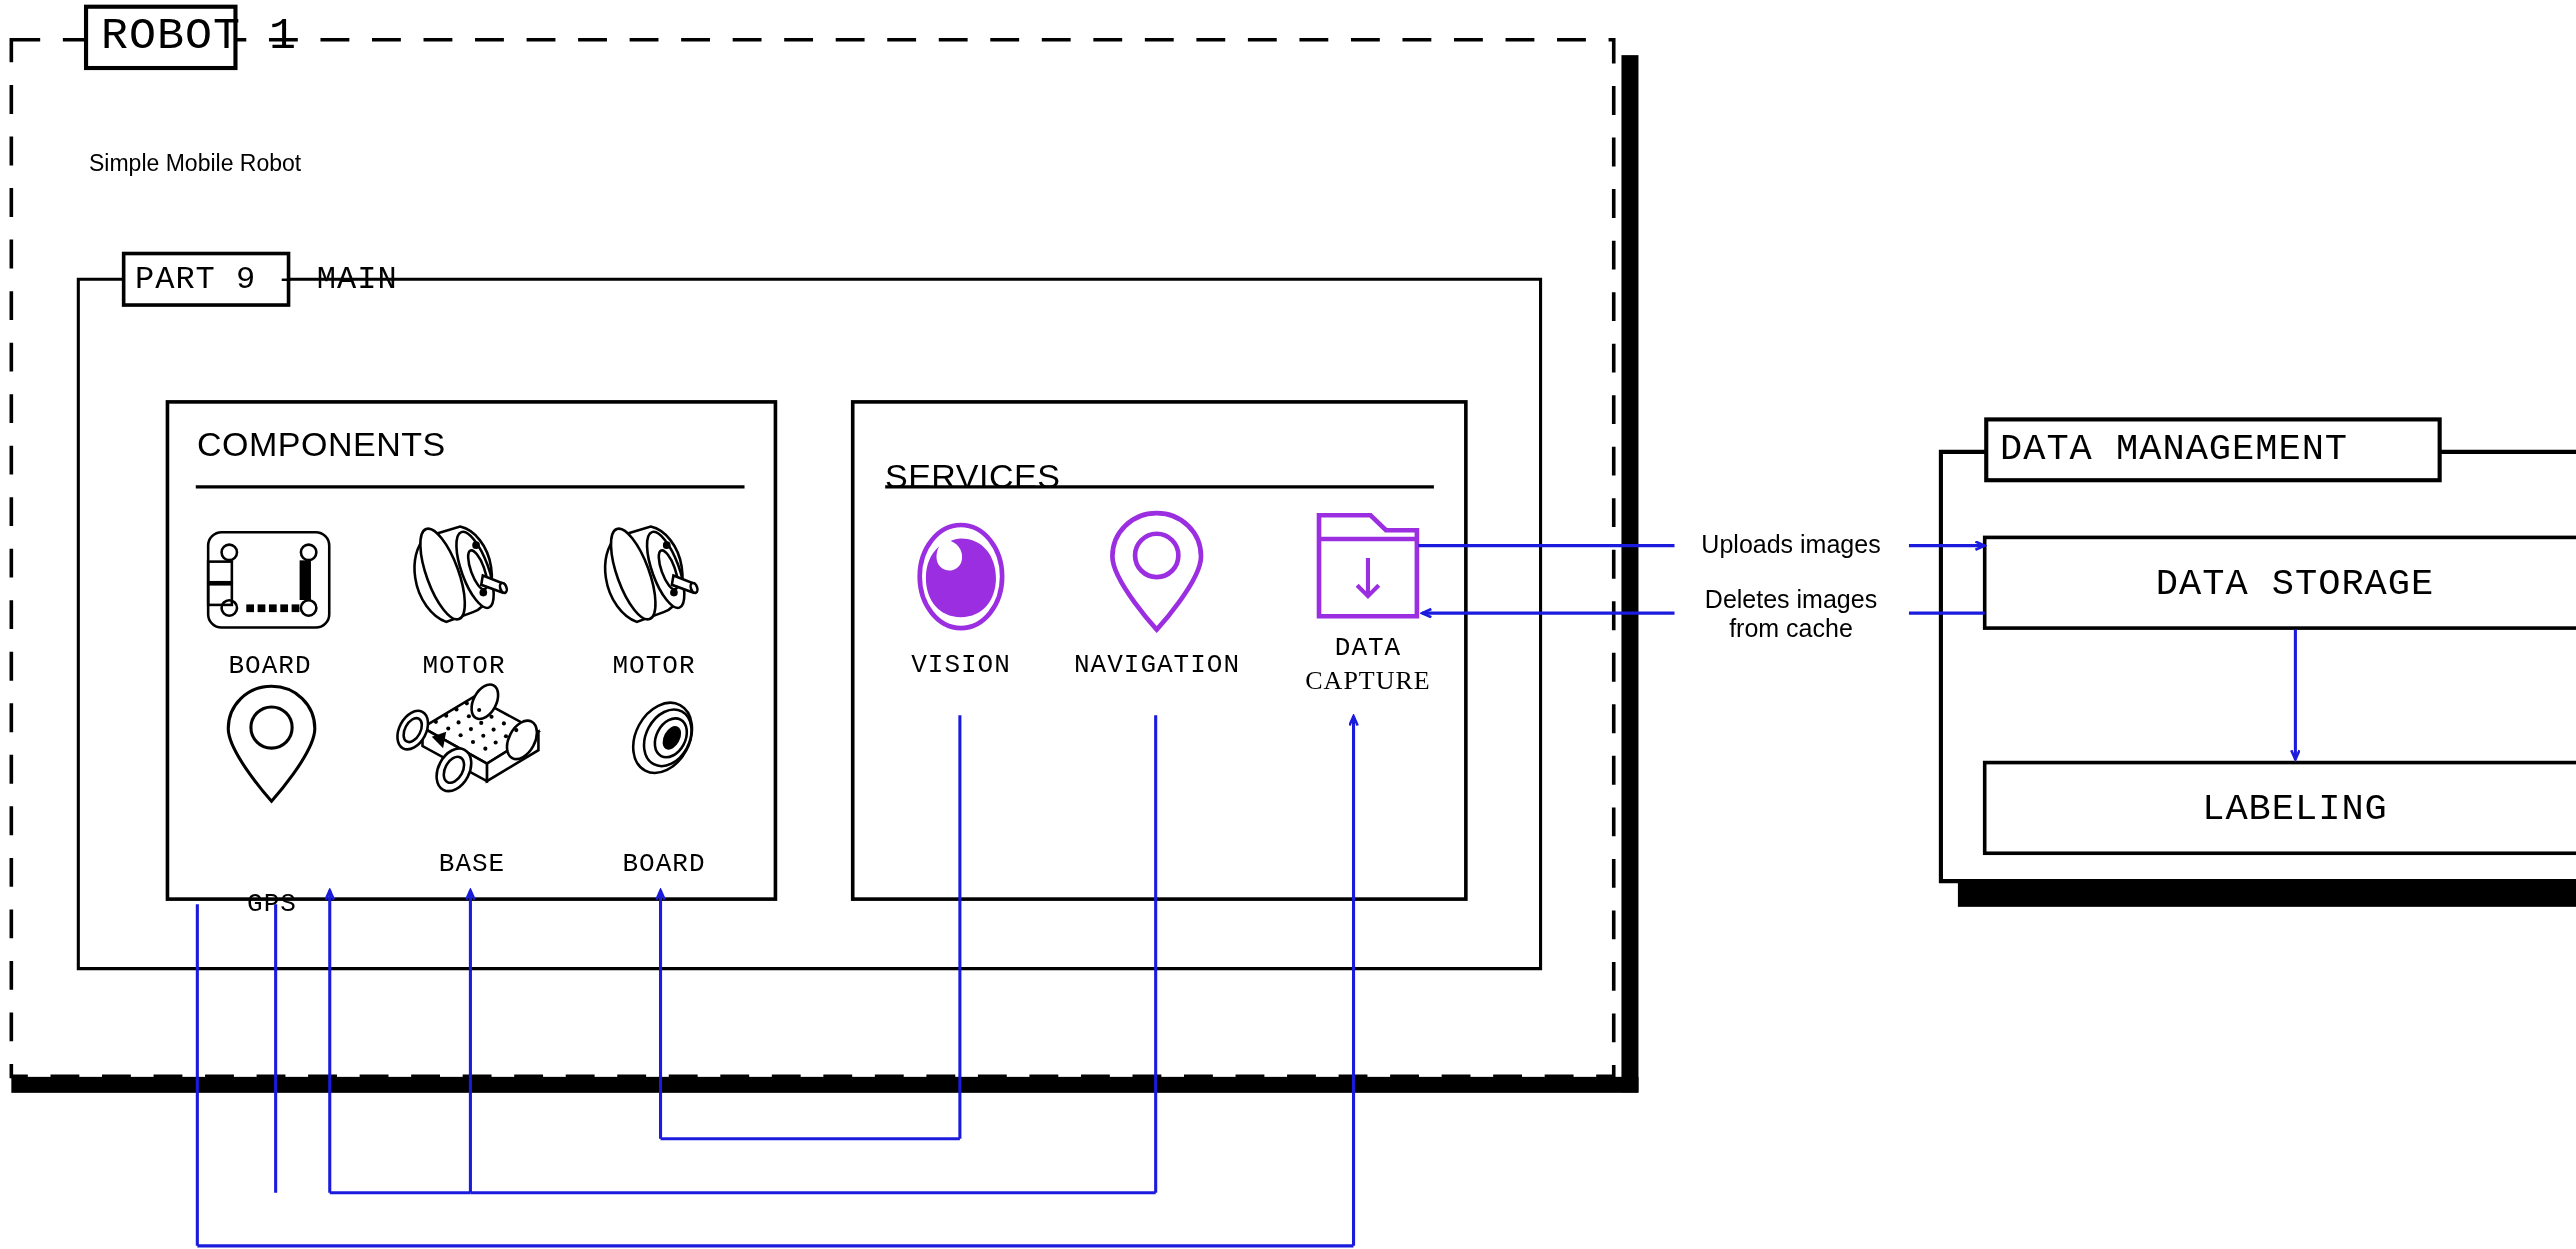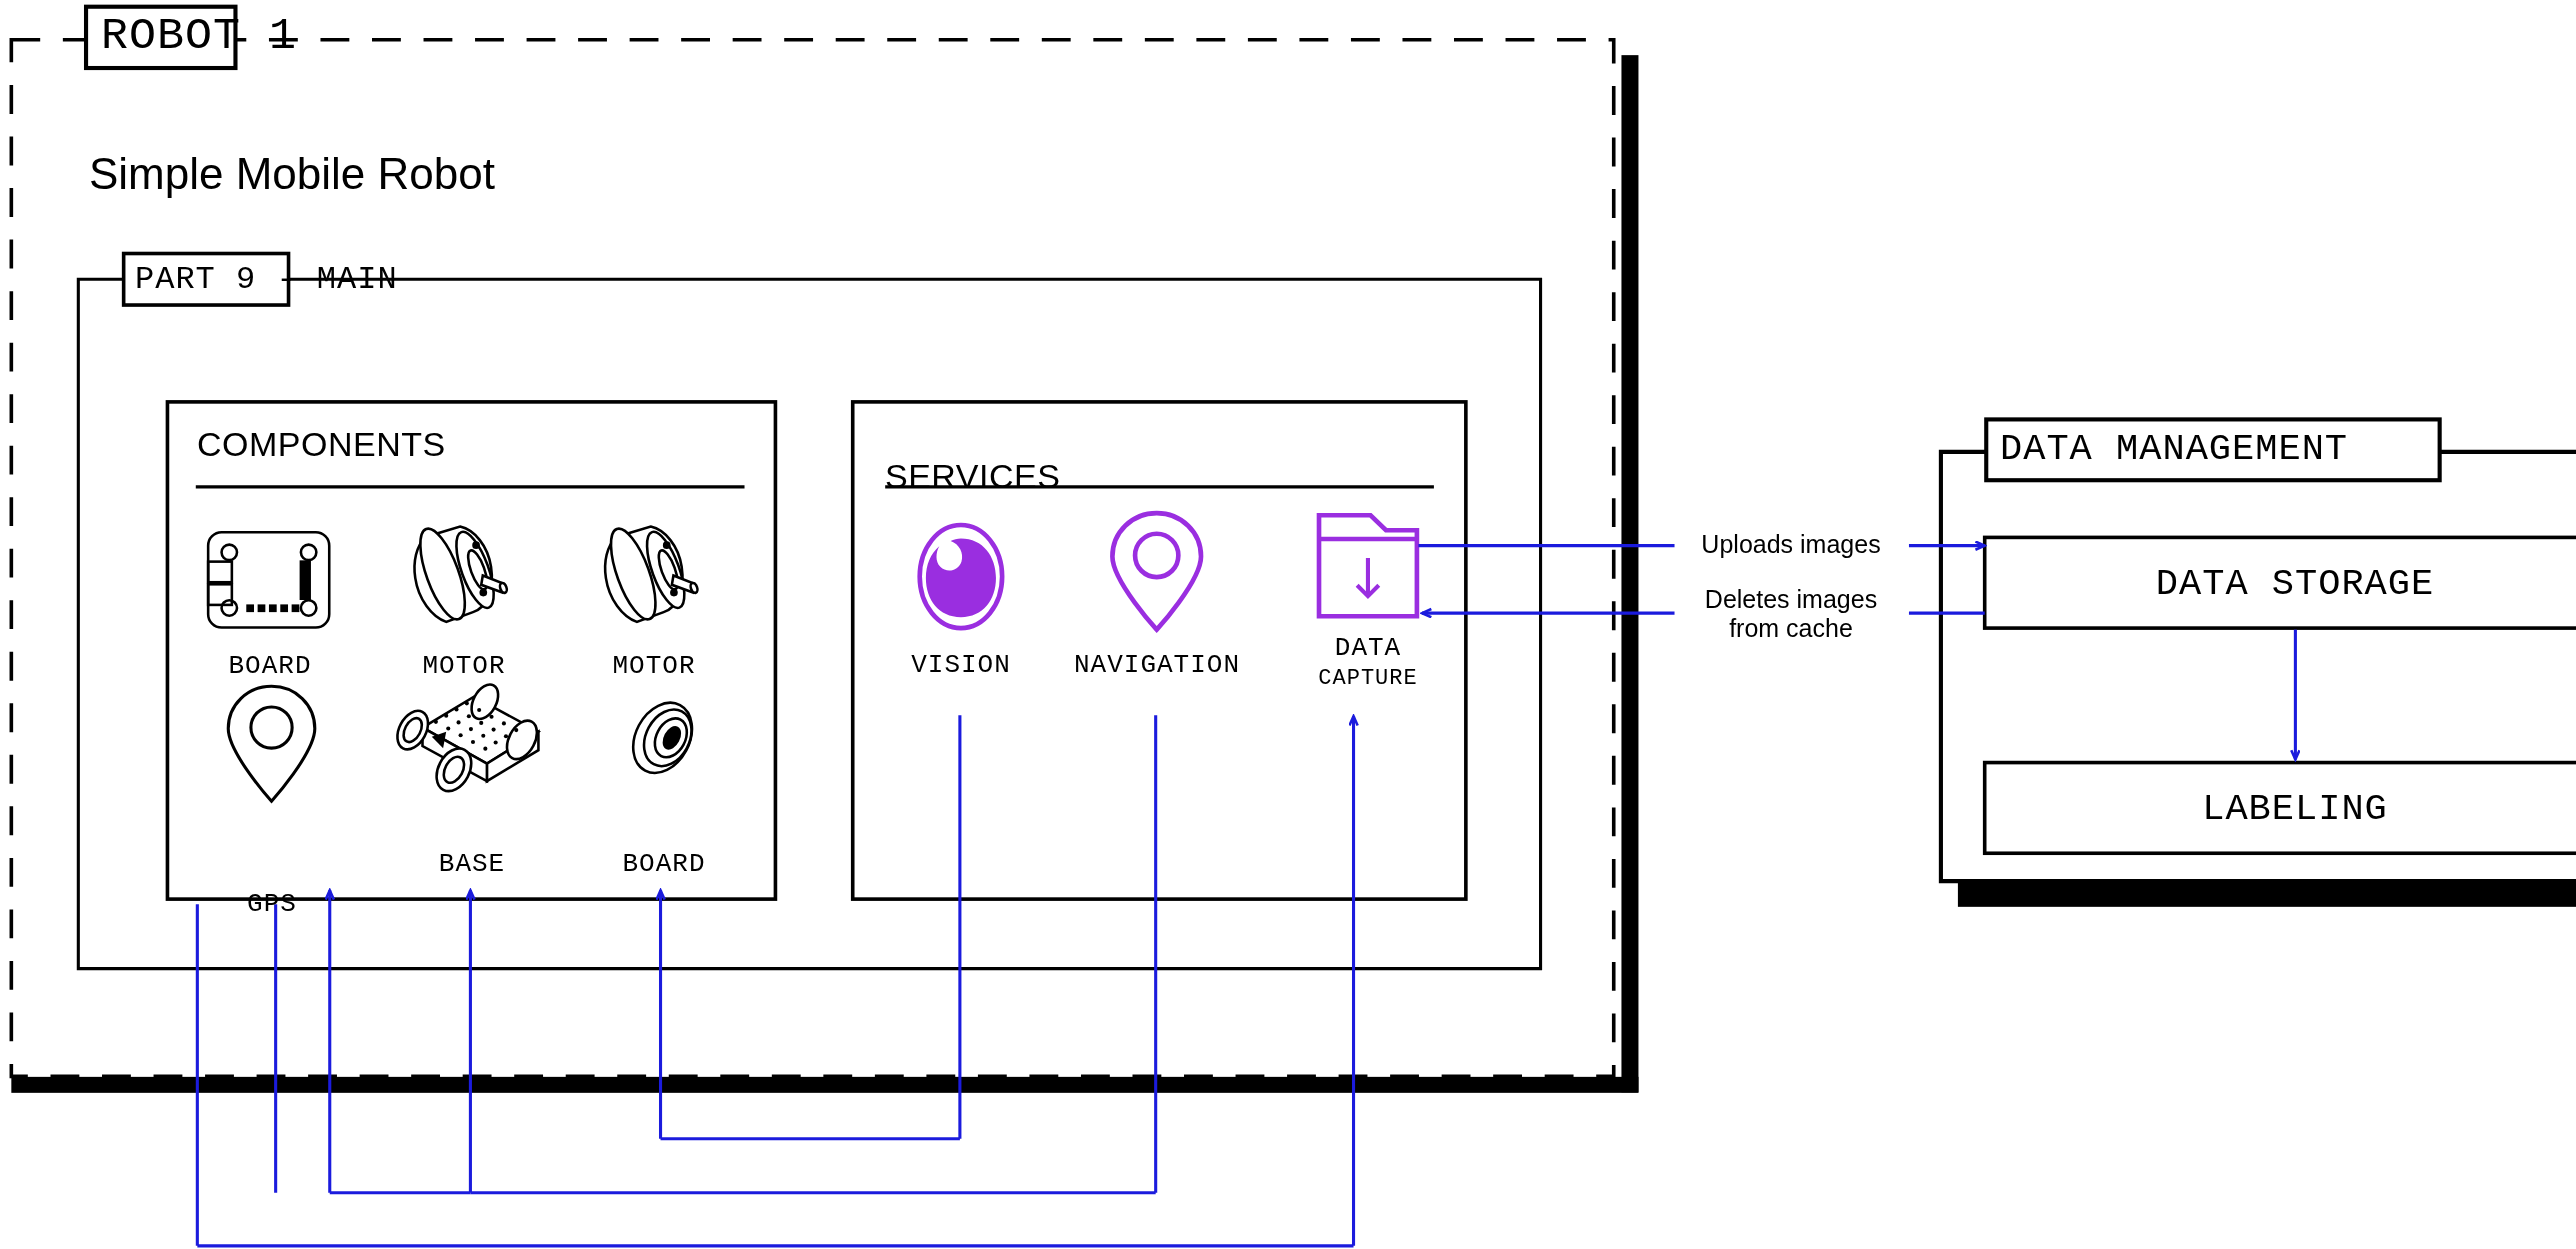--- a/index.html
+++ b/index.html
@@ -232,39 +232,39 @@
 
       <g>
         <path d="M383,2418 L383,1755"></path>
         <path d="M535,2315 L535,1755"></path>
       </g>
     </g>
   </svg>
 
   <div class="lbl mono" style="left:101px;top:14.4px;font-size:45px;font-weight:400;">ROBOT 1</div>
 
-  <div class="lbl sans" style="left:89px;top:152px;font-size:44px;font-weight:300;">Simple Mobile Robot</div>
+  <div class="lbl sans" style="left:89px;top:152px;font-size:23px;font-weight:300;">Simple Mobile Robot</div>
 
   <div class="lbl mono" style="left:135px;top:264px;font-size:32px;">PART 9 - MAIN</div>
 
   <div class="lbl sans" style="left:197px;top:427px;font-size:34px;font-weight:300;letter-spacing:0.5px;">COMPONENTS</div>
 
   <div class="lbl sans" style="left:885px;top:427px;font-size:34px;font-weight:300;letter-spacing:0.5px;margin-top:32px;">SERVICES</div>
 
   <div class="lbl mono ctr" style="left:270px;top:653px;font-size:26px;">BOARD</div>
   <div class="lbl mono ctr" style="left:464px;top:653px;font-size:26px;">MOTOR</div>
   <div class="lbl mono ctr" style="left:654px;top:653px;font-size:26px;">MOTOR</div>
   <div class="lbl mono ctr" style="left:272px;top:851px;font-size:26px;margin-top:40px;">GPS</div>
   <div class="lbl mono ctr" style="left:472px;top:851px;font-size:26px;">BASE</div>
   <div class="lbl mono ctr" style="left:664px;top:851px;font-size:26px;">BOARD</div>
 
   <div class="lbl mono ctr" style="left:961px;top:652px;font-size:26px;">VISION</div>
   <div class="lbl mono ctr" style="left:1157px;top:652px;font-size:26px;">NAVIGATION</div>
   <div class="lbl mono ctr" style="left:1368px;top:635px;font-size:26px;">DATA</div>
-  <div class="lbl mono ctr" style="left:1368px;top:668px;font-size:22px;">CAPTURE</div>
+  <div class="lbl mono ctr" style="left:1368px;top:668px;font-size:26px;font-family:Liberation Serif, serif;">CAPTURE</div>
 
   <div class="lbl mono" style="left:2000px;top:431px;font-size:37px;">DATA MANAGEMENT</div>
   <div class="lbl mono ctr" style="left:2295px;top:566px;font-size:37px;">DATA STORAGE</div>
   <div class="lbl mono ctr" style="left:2295px;top:791px;font-size:37px;">LABELING</div>
 
   <div class="lbl sans ctr" style="left:1791px;top:532px;font-size:25px;font-weight:300;">Uploads images</div>
   <div class="lbl sans ctr" style="left:1791px;top:587px;font-size:25px;font-weight:400;">Deletes images</div>
   <div class="lbl sans ctr" style="left:1791px;top:616px;font-size:25px;font-weight:300;">from cache</div>
 
 </div>

